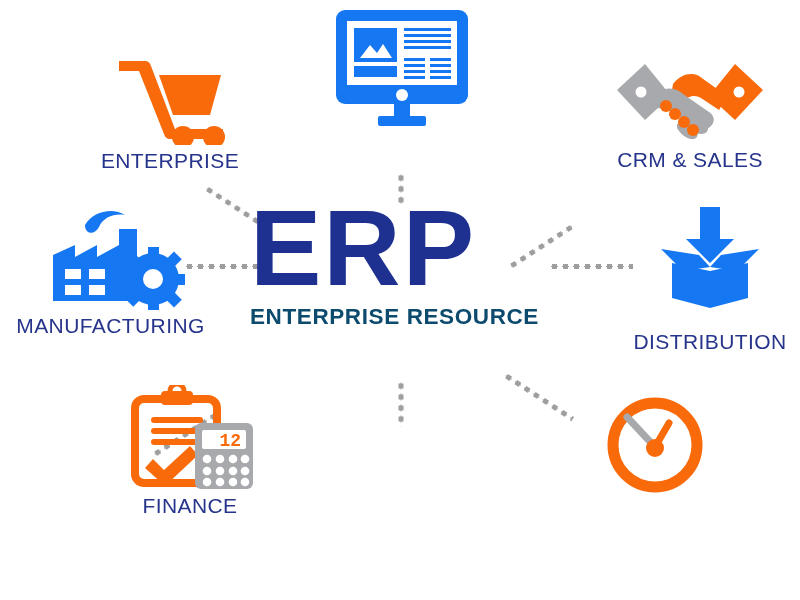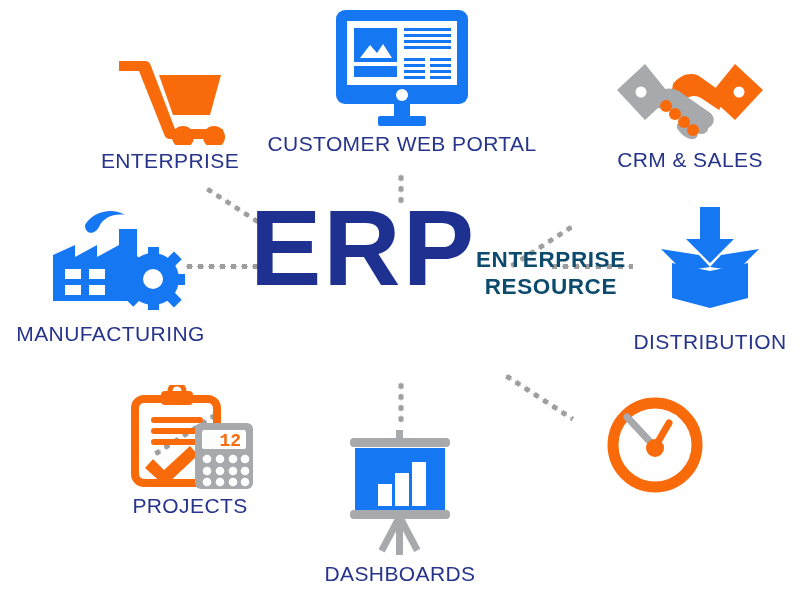--- a/index.html
+++ b/index.html
@@ -42,22 +42,22 @@
     font-weight: 400;
   }
 
   
   #center-node {
     position: absolute;
     left: 250px;
     top: 198px;
     width: 300px;
     display: flex;
-    flex-direction: row;
-    align-items: flex-end;
+    flex-direction: column;
+    align-items: flex-start;
   }
   #erp-acronym {
     color: #1E3191;
     font-size: 107px;
     font-weight: 700;
     line-height: 0.95;
     letter-spacing: 2px;
   }
   #erp-sub {
     color: #0c4a6e;
@@ -139,21 +139,20 @@
           <rect x="96" y="50" width="21" height="3"></rect>
           <rect x="96" y="56" width="21" height="3"></rect>
           <rect x="96" y="62" width="21" height="3"></rect>
           <rect x="96" y="68" width="21" height="3"></rect>
         </g>
         <circle cx="68" cy="87" r="6" fill="#ffffff"></circle>
         <rect x="60" y="96" width="16" height="14" fill="#1677F2"></rect>
         <rect x="44" y="108" width="48" height="10" rx="2" fill="#1677F2"></rect>
       </svg>
     </div>
-    <div class="node-label">CUSTOMER WEB PORTAL</div>
   </div>
 
   <div class="node" style="left:590px; top:52px; width:200px;">
     <div class="node-icon">
       <svg width="150" height="92" viewBox="0 0 150 92">
 
         <path d="M2 38 L30 12 L56 44 L30 68 Z" fill="#A7A9AC"></path>
         <circle cx="26" cy="40" r="5.5" fill="#ffffff"></circle>
 
         <path d="M148 38 L120 12 L94 44 L120 68 Z" fill="#F96A0B"></path>
@@ -168,21 +167,21 @@
 
         <circle cx="51" cy="54" r="6" fill="#F96A0B"></circle>
         <circle cx="60" cy="62" r="6" fill="#F96A0B"></circle>
         <circle cx="69" cy="70" r="6" fill="#F96A0B"></circle>
         <circle cx="78" cy="78" r="6" fill="#F96A0B"></circle>
       </svg>
     </div>
     <div class="node-label">CRM &amp; SALES</div>
   </div>
 
-  <div class="node" style="left:8px; top:205px; width:205px;gap:8px;">
+  <div class="node" style="left:8px; top:205px; width:205px;">
     <div class="node-icon">
       <svg width="160" height="105" viewBox="0 0 160 105">
 
         <path d="M54 20 C62 6 82 2 94 10 C84 8 72 12 68 22 C64 30 54 30 54 20 Z" fill="#1677F2"></path>
 
         <rect x="88" y="24" width="18" height="34" fill="#1677F2"></rect>
 
         <path d="M22 96 L22 50 L44 40 L44 52 L66 40 L66 52 L88 40 L88 96 Z" fill="#1677F2"></path>
         <rect x="88" y="56" width="26" height="40" fill="#1677F2"></rect>
 
@@ -255,47 +254,23 @@
             <circle cx="97" cy="86" r="4.3"></circle>
           <circle cx="110" cy="86" r="4.3"></circle>
             <circle cx="122" cy="86" r="4.3"></circle>
           <circle cx="84" cy="97" r="4.3"></circle>
             <circle cx="97" cy="97" r="4.3"></circle>
           <circle cx="110" cy="97" r="4.3"></circle>
             <circle cx="122" cy="97" r="4.3"></circle>
         </g>
       </svg>
     </div>
-    <div class="node-label">PROJECTS</div>
-  </div>
-
-  <div class="node" style="left:310px; top:428px; width:180px;">
-    <div class="node-icon">
-      <svg width="120" height="130" viewBox="0 0 120 130">
-
-        <rect x="56" y="2" width="7" height="10" fill="#A7A9AC"></rect>
-        <rect x="10" y="10" width="100" height="9" rx="4" fill="#A7A9AC"></rect>
-
-        <rect x="15" y="20" width="90" height="62" fill="#1677F2"></rect>
-
-        <g fill="#ffffff">
-          <rect x="38" y="56" width="14" height="22"></rect>
-          <rect x="55" y="45" width="14" height="33"></rect>
-          <rect x="72" y="34" width="14" height="44"></rect>
-        </g>
-
-        <rect x="10" y="82" width="100" height="9" rx="4" fill="#A7A9AC"></rect>
-
-        <rect x="56" y="89" width="7" height="38" fill="#A7A9AC"></rect>
-        <rect x="56" y="89" width="7" height="38" fill="#A7A9AC" transform="rotate(28 59 89)"></rect>
-        <rect x="56" y="89" width="7" height="38" fill="#A7A9AC" transform="rotate(-28 59 89)"></rect>
-      </svg>
-    </div>
-    <div class="node-label">DASHBOARDS</div>
-  </div>
+    <div class="node-label">FINANCE</div>
+  </div>
+
 
   <div class="node" style="left:545px; top:395px; width:220px;">
     <div class="node-icon">
       <svg width="100" height="100" viewBox="0 0 100 100">
         <circle cx="50" cy="50" r="42" fill="none" stroke="#F96A0B" stroke-width="11"></circle>
 
         <line x1="50" y1="52" x2="22" y2="22" stroke="#A7A9AC" stroke-width="7" stroke-linecap="round"></line>
 
         <line x1="50" y1="52" x2="64" y2="28" stroke="#F96A0B" stroke-width="7" stroke-linecap="round"></line>
         <circle cx="50" cy="53" r="9" fill="#F96A0B"></circle>

